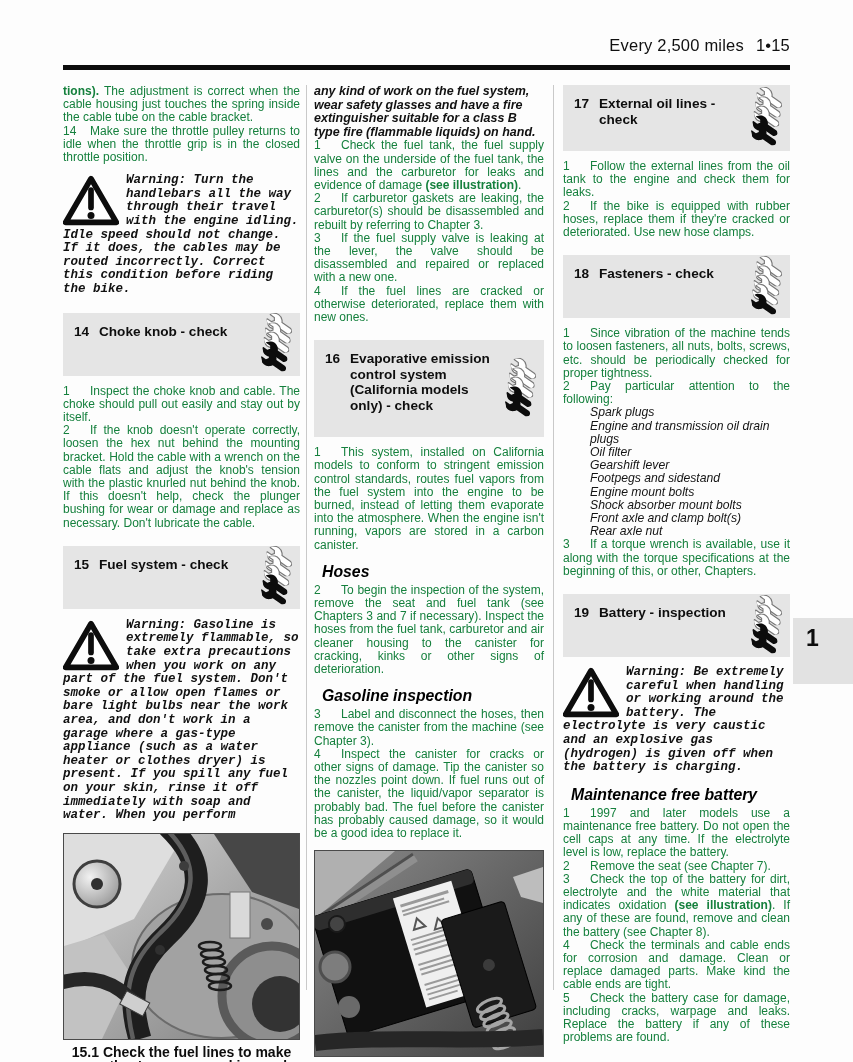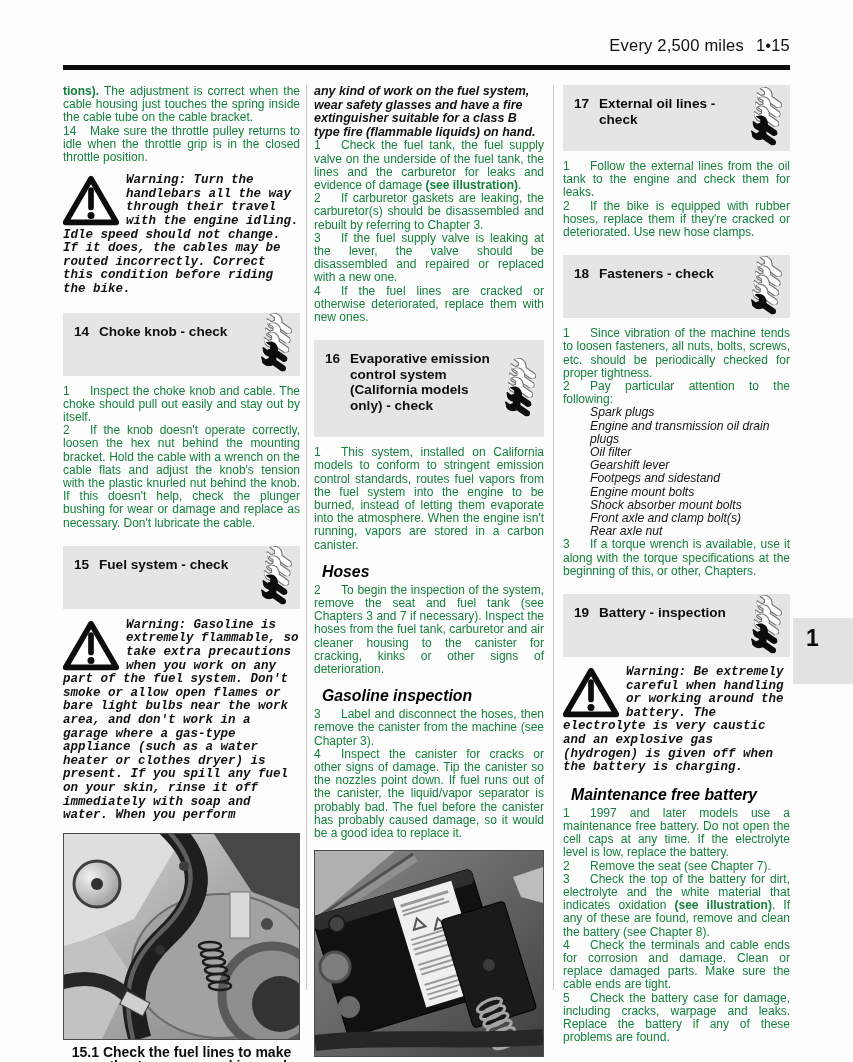--- a/index.html
+++ b/index.html
@@ -298,19 +298,19 @@
     <svg width="56" height="51" viewBox="0 0 64 58">
         <use href="#warn-tri"></use>
       </svg>
     <span>Warning: Be extremely careful when handling or working around the battery. The electrolyte is very caustic and an explosive gas (hydrogen) is given off when the battery is charging.</span>
   </div>
 
   <div class="subhead">Maintenance free battery</div>
   <p class="b"><span class="pnum">1</span><span>1997 and later models use a maintenance free battery. Do not open the cell caps at any time. If the electrolyte level is low, replace the battery.</span></p>
   <p class="b"><span class="pnum">2</span><span>Remove the seat (see Chapter 7).</span></p>
   <p class="b"><span class="pnum">3</span><span>Check the top of the battery for dirt, electrolyte and the white material that indicates oxidation </span><span class="boldlead">(see illustration)</span><span>. If any of these are found, remove and clean the battery (see Chapter 8).</span></p>
-  <p class="b"><span class="pnum">4</span><span>Check the terminals and cable ends for corrosion and damage. Clean or replace damaged parts. Make sure the cable ends are tight.</span></p>
+  <p class="b"><span class="pnum">4</span><span>Check the terminals and cable ends for corrosion and damage. Clean or replace damaged parts. Make kind the cable ends are tight.</span></p>
   <p class="b"><span class="pnum">5</span><span>Check the battery case for damage, including cracks, warpage and leaks. Replace the battery if any of these problems are found.</span></p>
 </div>
 
 <div class="chapter-tab">
   <span>1</span>
 </div>
 
 </body></html>

